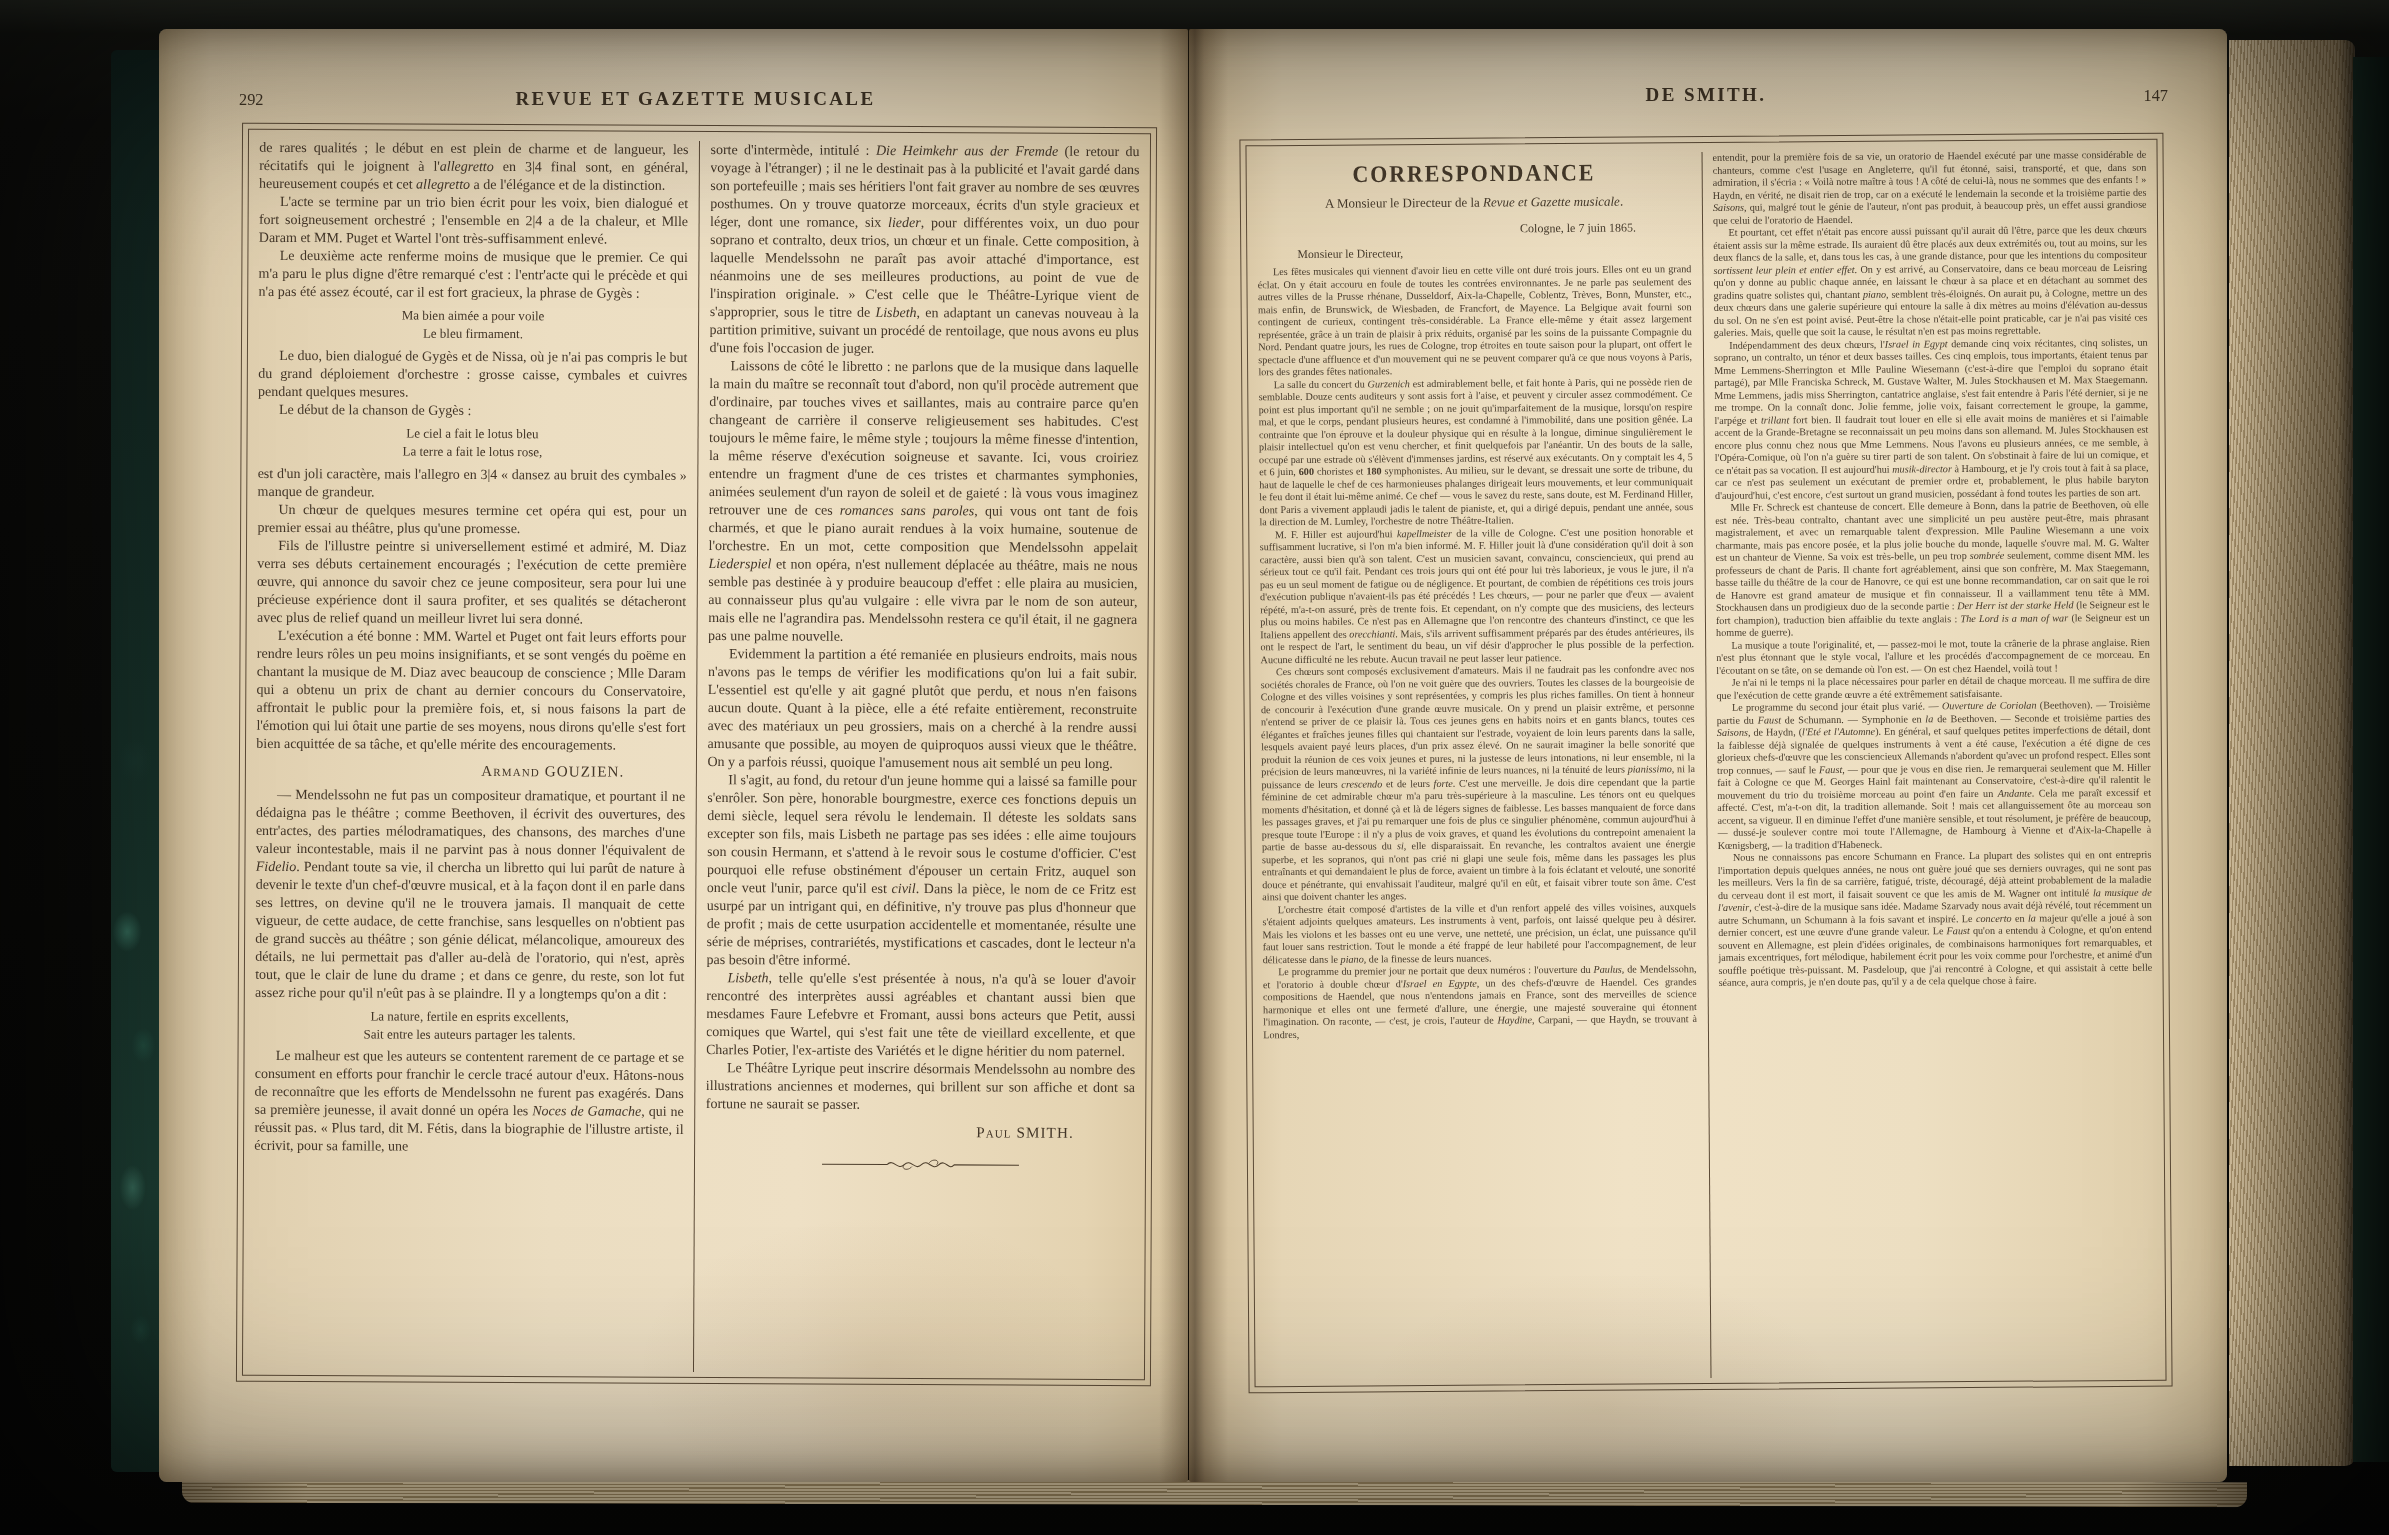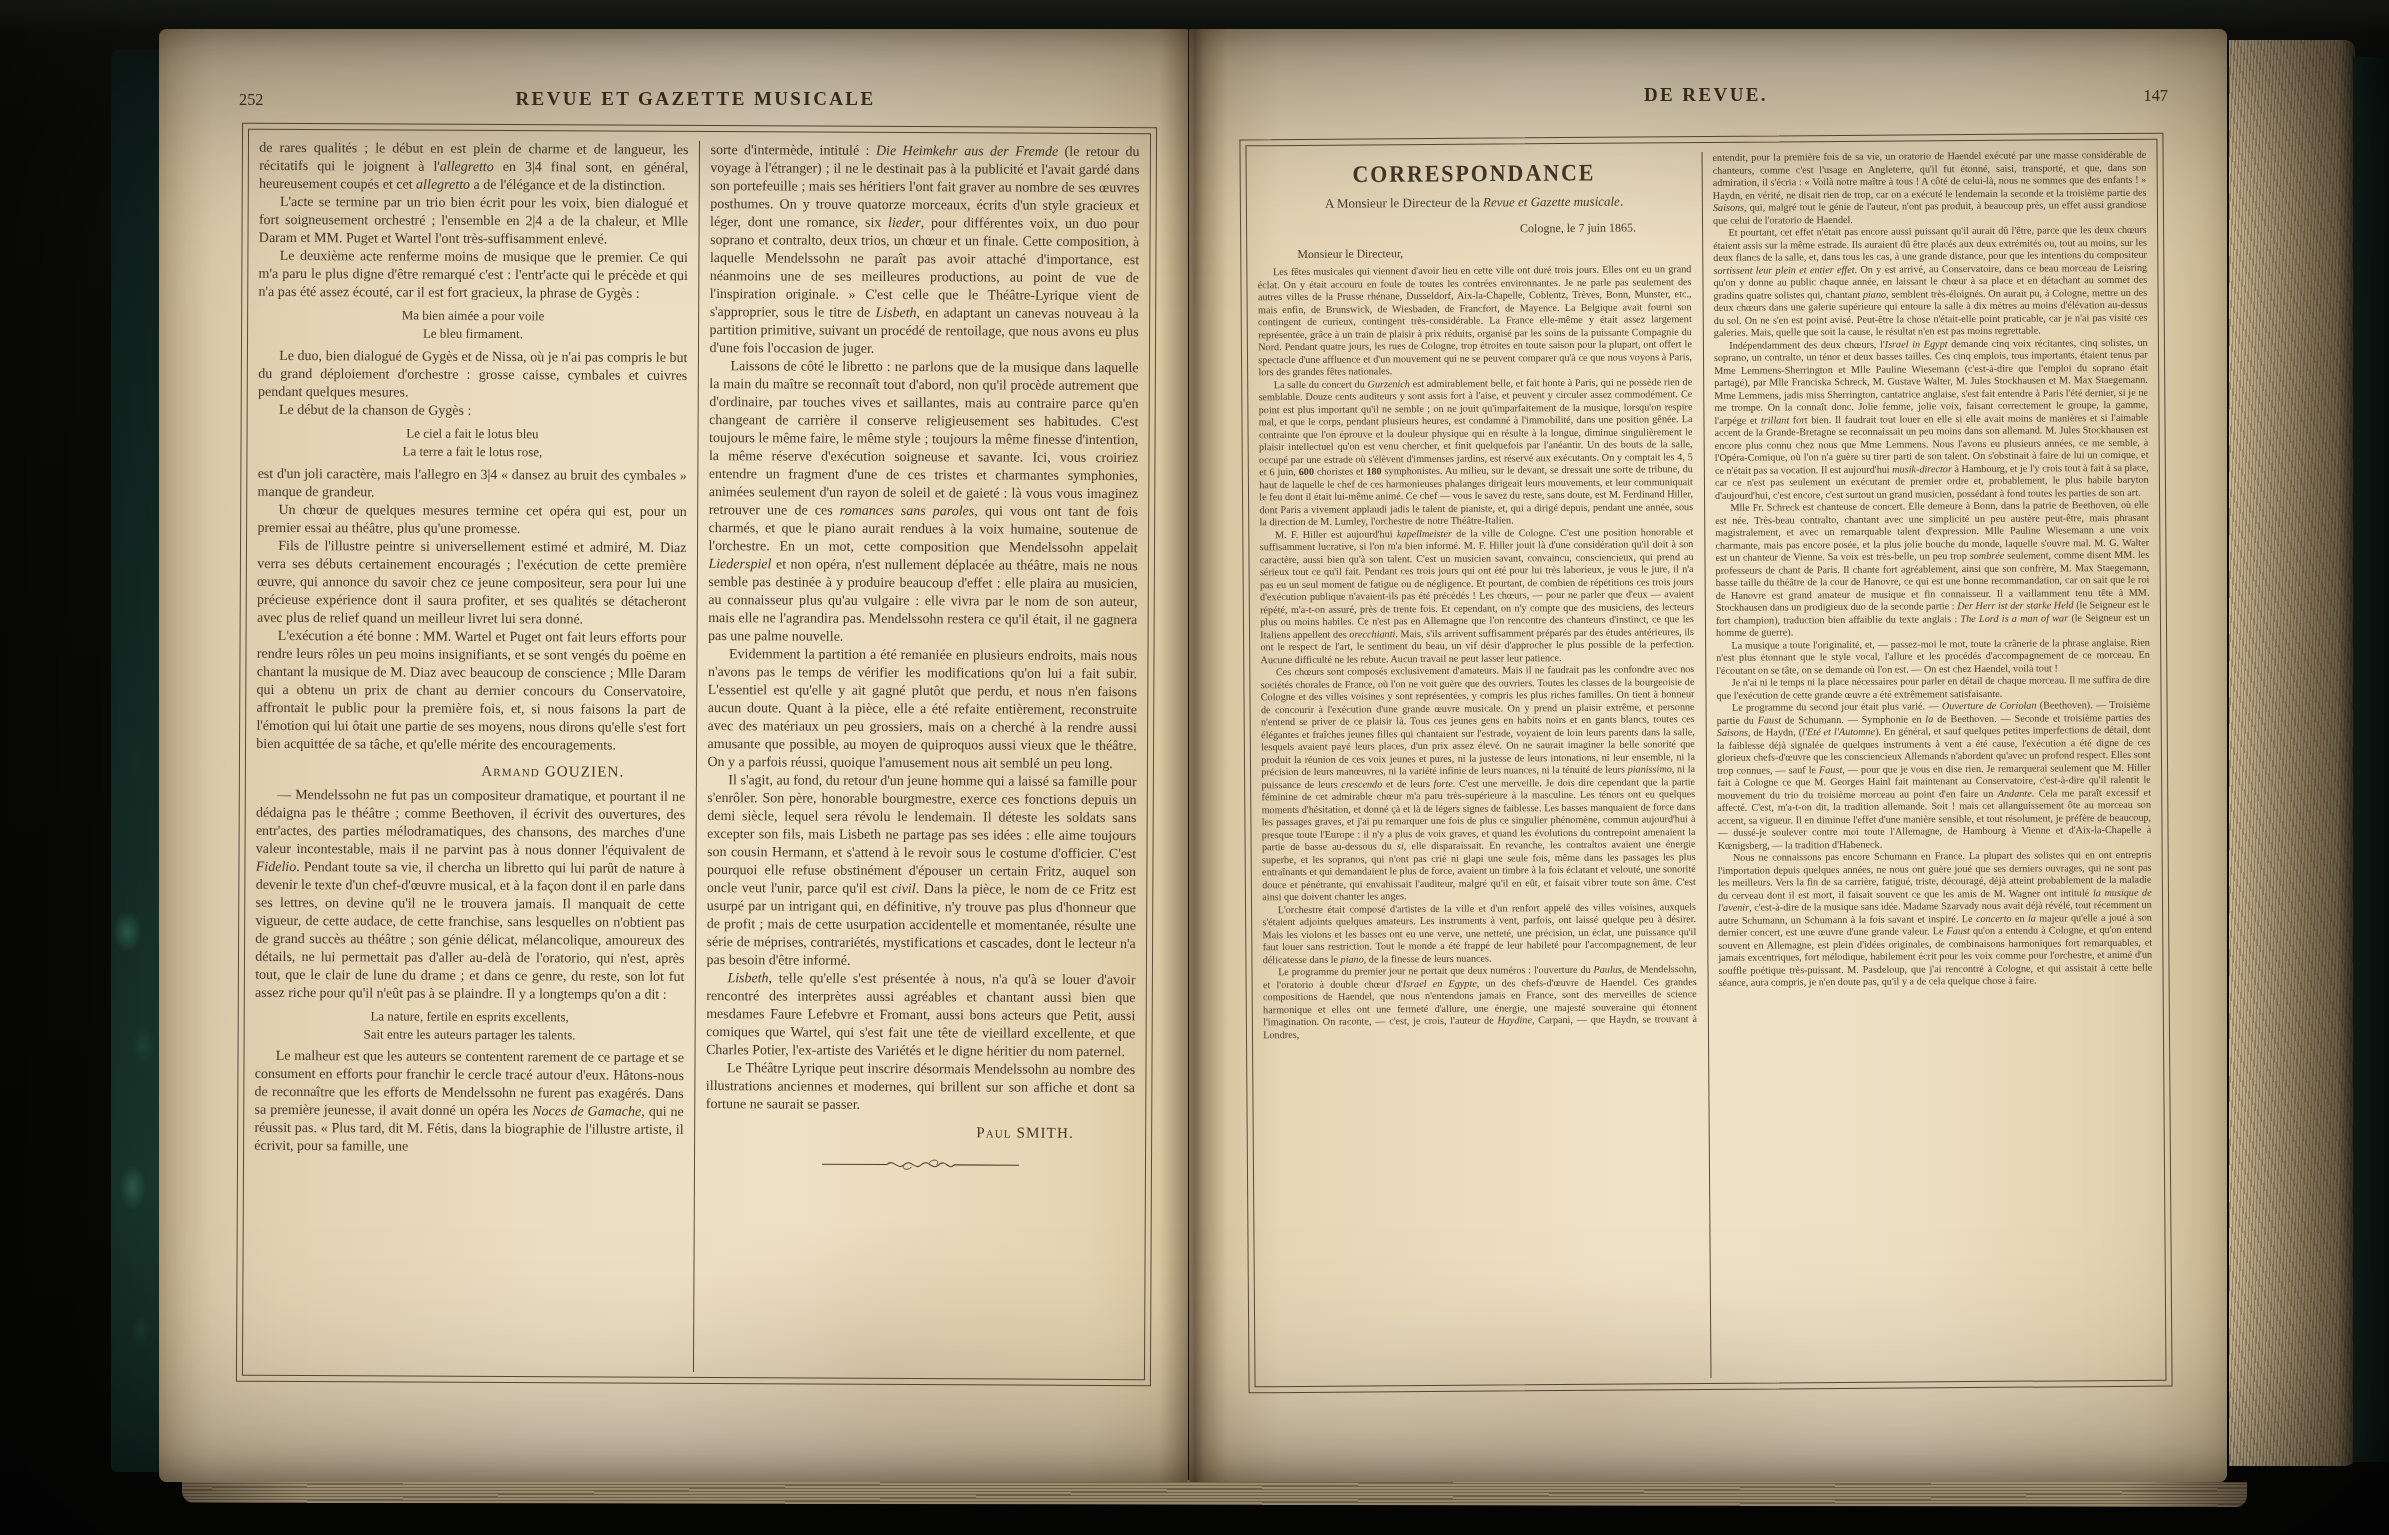--- a/index.html
+++ b/index.html
@@ -89,21 +89,21 @@
 <body>
 
 <div class="scene">
   <div class="cover-left"></div>
   <div class="fore-edge"></div>
   <div class="cover-right"></div>
   <div class="bottom-edges"></div>
 
   <div class="page page-left">
     <div class="page-header">
-      <span class="pageno num-left">252</span>
+      <span class="pageno num-left">292</span>
       <span class="running-title">REVUE ET GAZETTE MUSICALE</span>
       <span class="spacer70"></span>
     </div>
     <div class="text-frame">
       <div class="frame-inner">
         <div class="col">
             <p class="tx-cont">de rares qualités ; le début en est plein de charme et de langueur, les récitatifs qui le joignent à l'<i>allegretto</i> en 3|4 final sont, en général, heureusement coupés et cet <i>allegretto</i> a de l'élégance et de la distinction.</p>
             <p class="tx-para">L'acte se termine par un trio bien écrit pour les voix, bien dialogué et fort soigneusement orchestré ; l'ensemble en 2|4 a de la chaleur, et Mlle Daram et MM. Puget et Wartel l'ont très-suffisamment enlevé.</p>
             <p class="tx-para">Le deuxième acte renferme moins de musique que le premier. Ce qui m'a paru le plus digne d'être remarqué c'est : l'entr'acte qui le précède et qui n'a pas été assez écouté, car il est fort gracieux, la phrase de Gygès :</p>
             <p class="tx-verse">Ma bien aimée a pour voile<br>Le bleu firmament.</p>
@@ -136,21 +136,21 @@
               </svg>
             </div>
           </div>
       </div>
     </div>
   </div>
 
   <div class="page page-right">
     <div class="page-header">
       <span class="spacer70"></span>
-      <span class="running-title">DE REVUE.</span>
+      <span class="running-title">DE SMITH.</span>
       <span class="pageno num-right">147</span>
     </div>
     <div class="text-frame">
       <div class="frame-inner">
         <div class="col">
             <p class="tx-heading">CORRESPONDANCE</p>
             <p class="tx-subheading">A Monsieur le Directeur de la <i>Revue et Gazette musicale</i>.</p>
             <p class="tx-dateline">Cologne, le 7 juin 1865.</p>
             <p class="tx-salutation">Monsieur le Directeur,</p>
             <p class="tx-para">Les fêtes musicales qui viennent d'avoir lieu en cette ville ont duré trois jours. Elles ont eu un grand éclat. On y était accouru en foule de toutes les contrées environnantes. Je ne parle pas seulement des autres villes de la Prusse rhénane, Dusseldorf, Aix-la-Chapelle, Coblentz, Trèves, Bonn, Munster, etc., mais enfin, de Brunswick, de Wiesbaden, de Francfort, de Mayence. La Belgique avait fourni son contingent de curieux, contingent très-considérable. La France elle-même y était assez largement représentée, grâce à un train de plaisir à prix réduits, organisé par les soins de la puissante Compagnie du Nord. Pendant quatre jours, les rues de Cologne, trop étroites en toute saison pour la plupart, ont offert le spectacle d'une affluence et d'un mouvement qui ne se peuvent comparer qu'à ce que nous voyons à Paris, lors des grandes fêtes nationales.</p>

